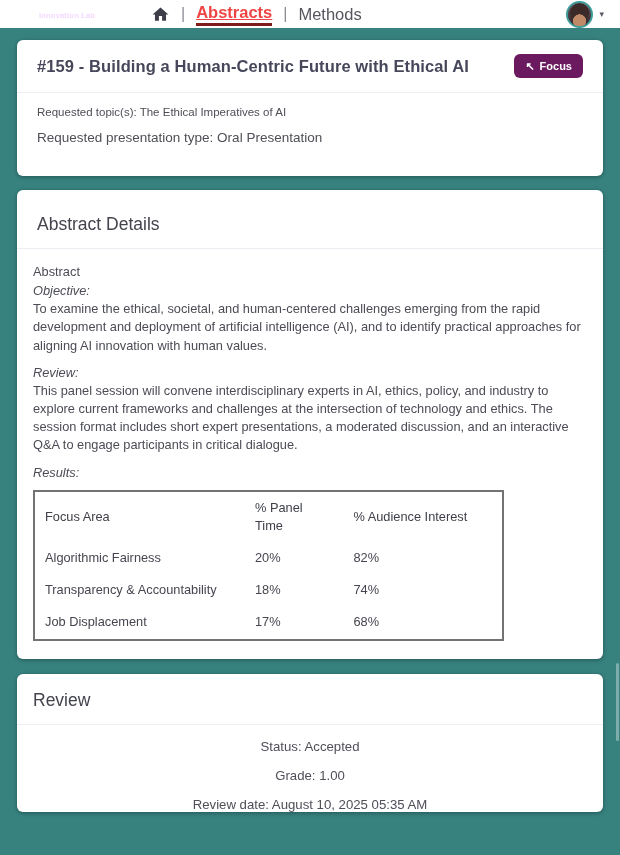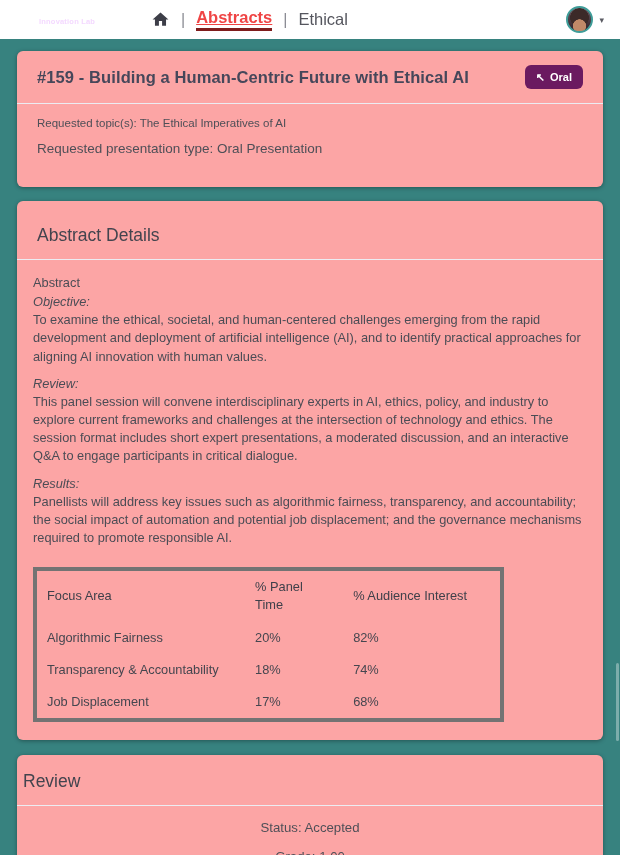--- a/index.html
+++ b/index.html
@@ -6,21 +6,21 @@
   html,body { width: 620px; height: 855px; }
   body {
     font-family: "Liberation Sans", sans-serif;
     background: #37827f;
     position: relative;
     overflow: hidden;
     color: #4b4c55;
   }
   
   .topbar {
-    height: 39px; background: #ffffff;
+    height: 28px; background: #ffffff;
     display: flex; align-items: center;
     padding: 0 16px 0 5px;
   }
   .logo-banner {
     width: 122px; height: 28px; border-radius: 2px;
     background:
       radial-gradient(circle at 80% 30%, rgba(120,160,255,.5) 0 2px, transparent 3px),
       radial-gradient(circle at 65% 70%, rgba(140,180,255,.4) 0 2px, transparent 3px),
       radial-gradient(circle at 90% 60%, rgba(150,150,255,.4) 0 1.5px, transparent 2.5px),
       linear-gradient(100deg, #c322a8a 0%, #8f1d9b 30%, #2a1f55 70%, #141433 100%);
@@ -47,21 +47,21 @@
     border: 2px solid #3f9d99;
     background:
       radial-gradient(circle at 50% 78%, #c08968 0 30%, transparent 32%),
       radial-gradient(circle at 50% 42%, #3c2a28 0 52%, transparent 54%),
       linear-gradient(#6a575f, #2e2029);
   }
   .caret { font-size: 9px; color: #5a5b63; }
 
   
   .card {
-    margin: 0 17px; background: #fca5a5; border-radius: 6px;
+    margin: 0 17px; background: #ffffff; border-radius: 6px;
     box-shadow: 0 1px 4px rgba(0,0,0,.35);
   }
   .card-head { display: flex; justify-content: space-between; align-items: center; padding: 14px 20px; }
   .divider { border-top: 1px solid #ececf2; }
   h1.page-title { font-size: 16.5px; font-weight: bold; color: #46475a; letter-spacing: .1px; }
   h2.section-title { font-size: 17.5px; font-weight: 500; color: #43444e; }
 
   .btn-purple {
     background: #6b1a60; color: #fff; border: none; border-radius: 6px;
     font-family: "Liberation Sans", sans-serif;
@@ -74,22 +74,22 @@
   .topics-line { font-size: 11.5px; color: #4e4f57; margin-bottom: 12px; }
   .ptype-line  { font-size: 13.5px; color: #4e4f57; }
 
   #abstract-card { margin-top: 14px; }
   .abs-body { padding: 14px 16px 18px; font-size: 12.8px; line-height: 1.42; color: #4b4c55; }
   .abs-label { margin-bottom: 1px; }
   .abs-sec-head { font-style: italic; margin-top: 9px; }
   .abs-para { margin-bottom: 2px; }
 
   table.focus-table {
-    width: 85%; border: 4px solid #737373; border-collapse: collapse;
-    margin-top: 20px;
+    width: 85%; border: 2px solid #737373; border-collapse: collapse;
+    margin-top: 8px;
   }
   .focus-table th, .focus-table td {
     text-align: left; font-weight: normal; font-size: 12.8px; color: #45464f;
     padding: 7px 10px;
   }
   .focus-table th { color: #3f404a; }
   .col-area { width: 45%; } .col-time { width: 21%; } .col-int { width: 34%; }
 
   #review-card { margin-top: 15px; }
   .review-body { padding: 14px 20px 0; }
@@ -113,35 +113,35 @@
 
   <div class="nav">
     <span class="home-btn">
       <svg viewBox="0 0 24 24">
           <path d="M10 20v-6h4v6h5v-8h3L12 3 2 12h3v8z"></path>
         </svg>
     </span>
     <span class="nav-sep">|</span>
     <a class="nav-item active">Abstracts</a>
     <span class="nav-sep">|</span>
-    <a class="nav-item">Ethical</a>
+    <a class="nav-item">Methods</a>
   </div>
 
   <div class="user-area">
     <span class="avatar"></span>
     <span class="caret">▾</span>
   </div>
 </div>
 
 <div class="card" id="title-card" style="margin-top:12px;">
   <div class="card-head">
     <h1 class="page-title">#159 - Building a Human-Centric Future with Ethical AI</h1>
     <button class="btn-purple">
       <span class="back-arrow">↖</span>
-      <span>Oral</span>
+      <span>Focus</span>
     </button>
   </div>
   <div class="divider"></div>
   <div class="card1-body">
     <div class="topics-line">Requested topic(s): The Ethical Imperatives of AI</div>
     <div class="ptype-line">Requested presentation type: Oral Presentation</div>
   </div>
 </div>
 
 <div class="card" id="abstract-card">
@@ -152,21 +152,20 @@
   <div class="abs-body">
     <div class="abs-label">Abstract</div>
 
     <div class="abs-sec-head" style="margin-top:0;">Objective:</div>
     <div class="abs-para">To examine the ethical, societal, and human-centered challenges emerging from the rapid development and deployment of artificial intelligence (AI), and to identify practical approaches for aligning AI innovation with human values.</div>
 
     <div class="abs-sec-head">Review:</div>
     <div class="abs-para">This panel session will convene interdisciplinary experts in AI, ethics, policy, and industry to explore current frameworks and challenges at the intersection of technology and ethics. The session format includes short expert presentations, a moderated discussion, and an interactive Q&amp;A to engage participants in critical dialogue.</div>
 
     <div class="abs-sec-head">Results:</div>
-    <div class="abs-para">Panellists will address key issues such as algorithmic fairness, transparency, and accountability; the social impact of automation and potential job displacement; and the governance mechanisms required to promote responsible AI.</div>
 
     <table class="focus-table">
       <thead>
         <tr>
           <th class="col-area">Focus Area</th>
           <th class="col-time">% Panel Time</th>
           <th class="col-int">% Audience Interest</th>
         </tr>
       </thead>
       <tbody>
@@ -184,21 +183,21 @@
           <td>Job Displacement</td>
           <td>17%</td>
           <td>68%</td>
         </tr>
       </tbody>
     </table>
   </div>
 </div>
 
 <div class="card" id="review-card">
-  <div class="card-head" style="padding:16px 6px 13px;">
+  <div class="card-head" style="padding:16px 16px 13px;">
     <h2 class="section-title">Review</h2>
   </div>
   <div class="divider"></div>
   <div class="review-body">
     <div class="review-line">Status: Accepted</div>
     <div class="review-line">Grade: 1.00</div>
     <div class="review-line">Review date: August 10, 2025 05:35 AM</div>
 
   </div>
 

